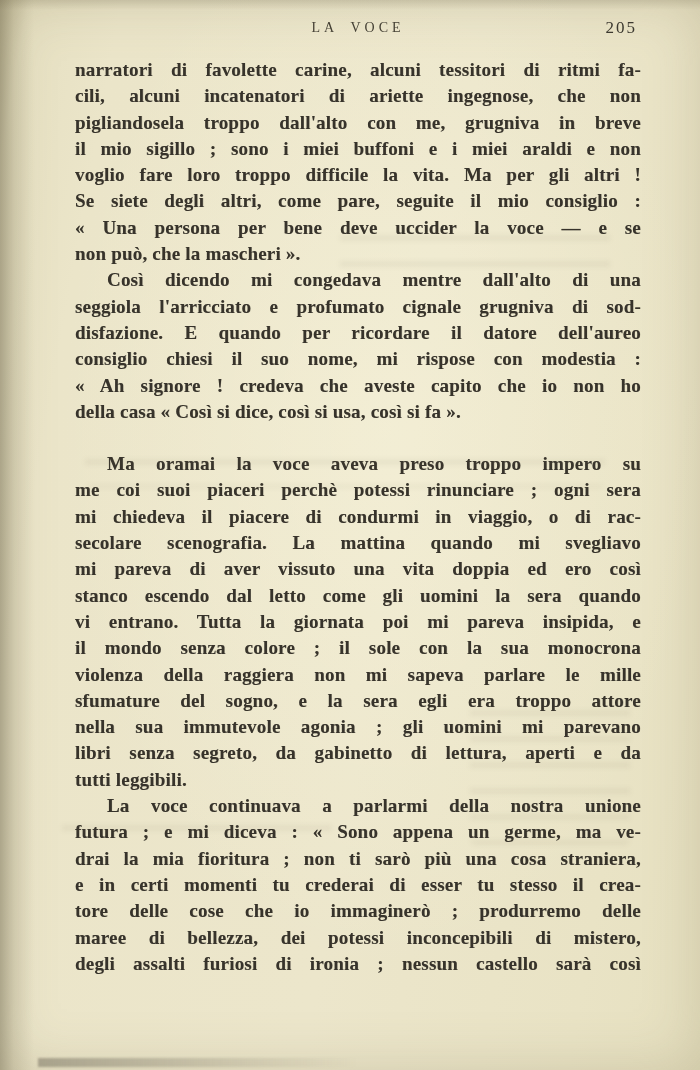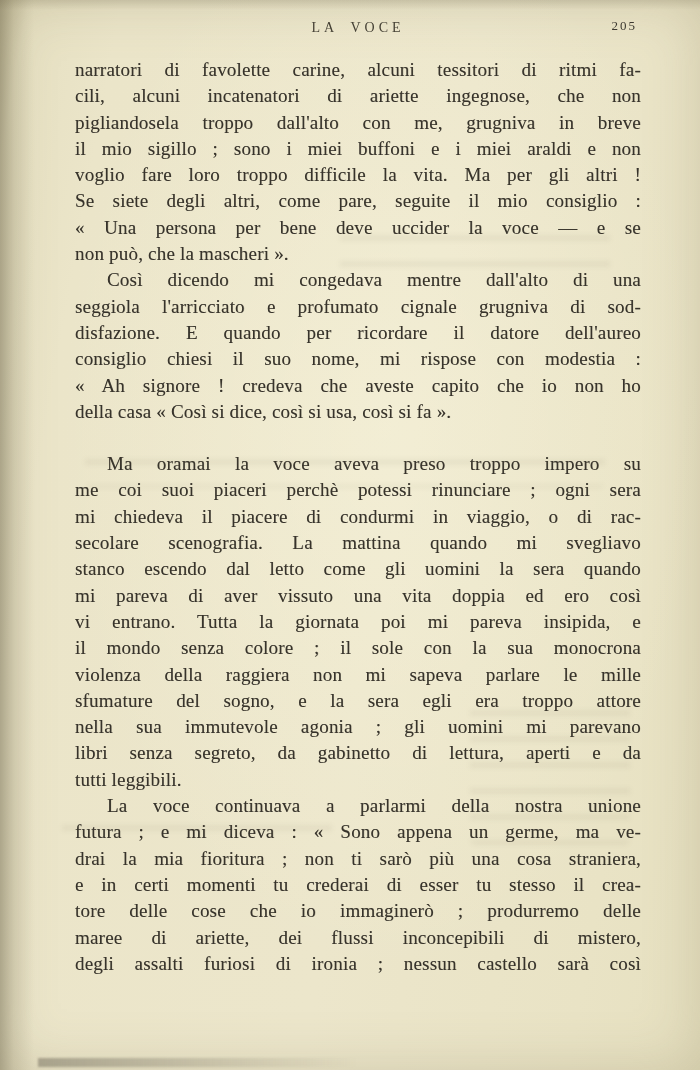--- a/index.html
+++ b/index.html
@@ -44,41 +44,42 @@
     text-align: center;
     font-size: 14px;
     letter-spacing: 4px;
     word-spacing: 6px;
     color: #454135;
   }
   .page-number {
     position: absolute;
     right: 4px;
     top: -2px;
-    font-size: 13px;
+    font-size: 17px;
     letter-spacing: 2px;
     color: #3c3930;
   }
   .body-text {
     position: absolute;
     left: 75px;
     top: 57px;
     width: 566px;
     color: #37332b;
     font-size: 19px;
     line-height: 26.3px;
     letter-spacing: 0.2px;
   }
   .paragraph { margin: 0; }
   .paragraph.gap-before { margin-top: 26px; }
   .line {
     text-align: justify;
     text-align-last: justify;
     white-space: normal;
     text-shadow: 0.3px 0.3px 0 rgba(55,51,43,.35);
+    font-weight: bold;
   }
   .line.no-just { text-align-last: left; }
   .line.indent { text-indent: 32px; }
   .ghost {
     position: absolute;
     filter: blur(2.5px);
     opacity: .5;
     border-radius: 6px;
     pointer-events: none;
   }
@@ -129,37 +130,37 @@
         <div class="line">disfazione. E quando per ricordare il datore dell'aureo</div>
         <div class="line">consiglio chiesi il suo nome, mi rispose con modestia :</div>
         <div class="line">« Ah signore ! credeva che aveste capito che io non ho</div>
         <div class="line no-just">della casa « Così si dice, così si usa, così si fa ».</div>
       </div>
       <div class="paragraph gap-before">
         <div class="line indent">Ma oramai la voce aveva preso troppo impero su</div>
         <div class="line">me coi suoi piaceri perchè potessi rinunciare ; ogni sera</div>
         <div class="line">mi chiedeva il piacere di condurmi in viaggio, o di rac-</div>
         <div class="line">secolare scenografia. La mattina quando mi svegliavo</div>
+        <div class="line">mi pareva di aver vissuto una vita doppia ed ero così</div>
         <div class="line">stanco escendo dal letto come gli uomini la sera quando</div>
-        <div class="line">mi pareva di aver vissuto una vita doppia ed ero così</div>
         <div class="line">vi entrano. Tutta la giornata poi mi pareva insipida, e</div>
         <div class="line">il mondo senza colore ; il sole con la sua monocrona</div>
         <div class="line">violenza della raggiera non mi sapeva parlare le mille</div>
         <div class="line">sfumature del sogno, e la sera egli era troppo attore</div>
         <div class="line">nella sua immutevole agonia ; gli uomini mi parevano</div>
         <div class="line">libri senza segreto, da gabinetto di lettura, aperti e da</div>
         <div class="line no-just">tutti leggibili.</div>
       </div>
       <div class="paragraph">
         <div class="line indent">La voce continuava a parlarmi della nostra unione</div>
         <div class="line">futura ; e mi diceva : « Sono appena un germe, ma ve-</div>
         <div class="line">drai la mia fioritura ; non ti sarò più una cosa straniera,</div>
         <div class="line">e in certi momenti tu crederai di esser tu stesso il crea-</div>
         <div class="line">tore delle cose che io immaginerò ; produrremo delle</div>
-        <div class="line">maree di ariette, dei flussi inconcepibili di mistero,</div>
+        <div class="line">maree di bellezza, dei potessi inconcepibili di mistero,</div>
         <div class="line">degli assalti furiosi di ironia ; nessun castello sarà così</div>
       </div>
     </div>
 
   <div class="ghost ghost-lines" style="left:340px; top:220px; width:270px; height:52px;"></div>
   <div class="ghost ghost-lines" style="left:85px; top:444px; width:520px; height:44px;"></div>
   <div class="ghost ghost-lines" style="left:470px; top:695px; width:160px; height:150px;"></div>
   <div class="ghost ghost-lines" style="left:62px; top:810px; width:270px; height:28px;"></div>
 
   <div class="bottom-smudge"></div>

